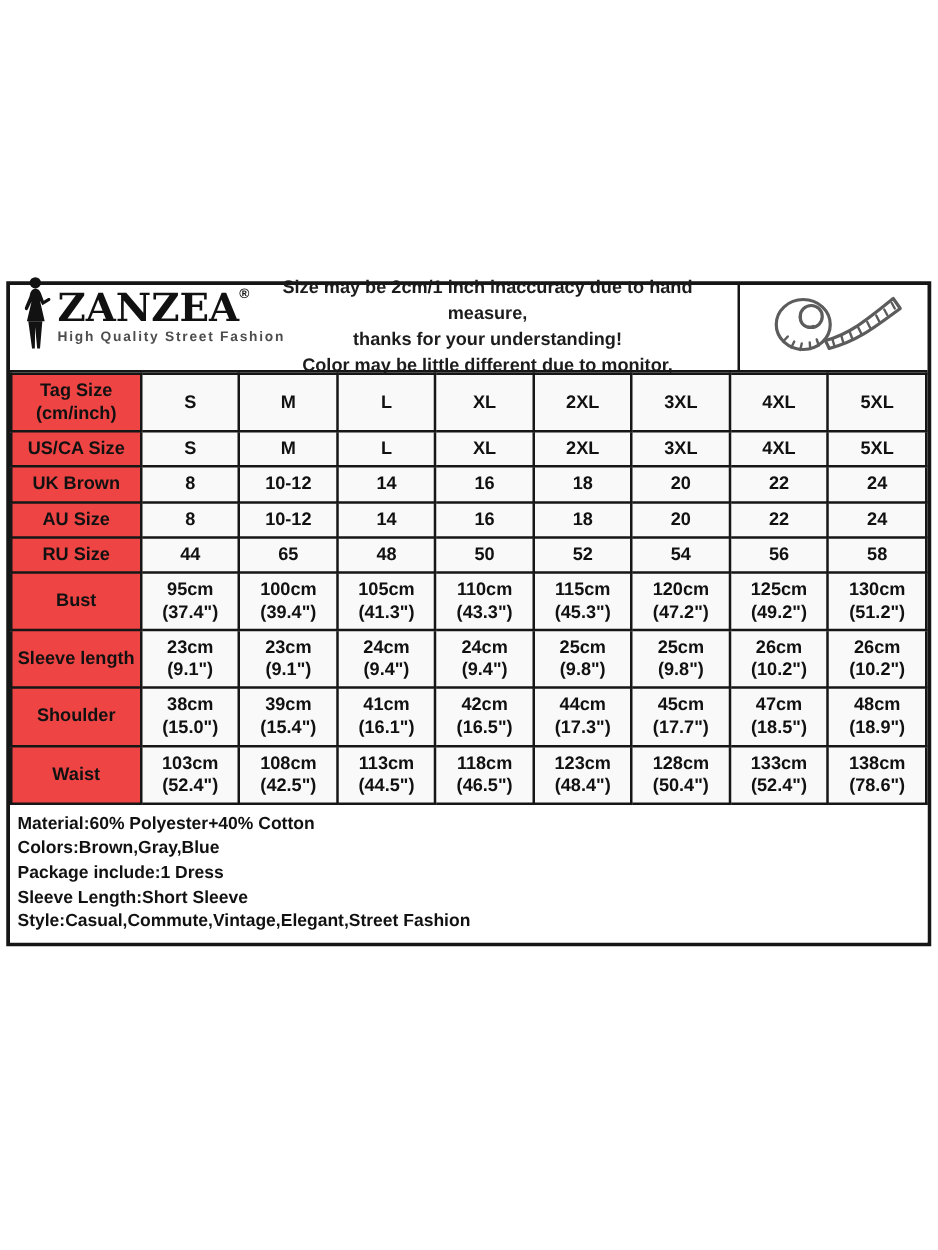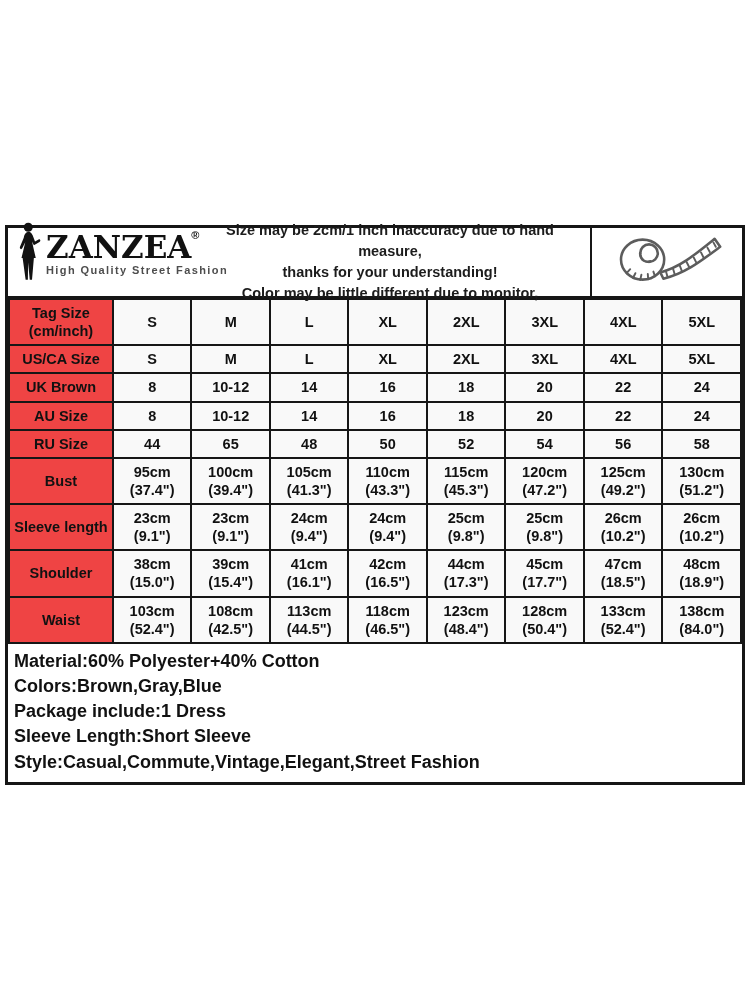--- a/index.html
+++ b/index.html
@@ -17,21 +17,21 @@
   .tape-cell{width:150px;border-left:2px solid #161616;display:flex;align-items:center;justify-content:center;}
   
   table.size{width:100%;border-collapse:collapse;table-layout:fixed;}
   table.size th,table.size td{border:2px solid #161616;text-align:center;vertical-align:middle;font-weight:bold;font-size:14.5px;color:#111;white-space:pre-line;line-height:1.25;padding:4px 1px;}
   table.size th{background:#ef4444;}
   table.size td{background:#f9f9f9;}
   col.lbl{width:14.2%;}
   col.val{width:10.725%;}
   
   .info{padding:5px 6px 7px 6px;background:#fff;}
-  .info-line{font-weight:bold;font-size:18px;color:#111;line-height:1.4;white-space:nowrap;}
+  .info-line{font-weight:bold;font-size:14px;color:#111;line-height:1.4;white-space:nowrap;}
 </style>
 </head>
 <body>
 
 <div class="sheet">
 
   <div class="band">
     <div class="logo-cell">
       <span class="logo-figure">
         <svg width="30" height="60" viewBox="0 0 40 80" aria-hidden="true">
@@ -219,21 +219,21 @@
 (44.5")</td>
           <td>118cm
 (46.5")</td>
           <td>123cm
 (48.4")</td>
           <td>128cm
 (50.4")</td>
           <td>133cm
 (52.4")</td>
           <td>138cm
-(84.0")</td>
+(78.6")</td>
         </tr>
       </tbody>
   </table>
 
   <div class="info">
       <div class="info-line">Material:60% Polyester+40% Cotton</div>
       <div class="info-line">Colors:Brown,Gray,Blue</div>
       <div class="info-line">Package include:1 Dress</div>
       <div class="info-line">Sleeve Length:Short Sleeve</div>
       <div class="info-line">Style:Casual,Commute,Vintage,Elegant,Street Fashion</div>

